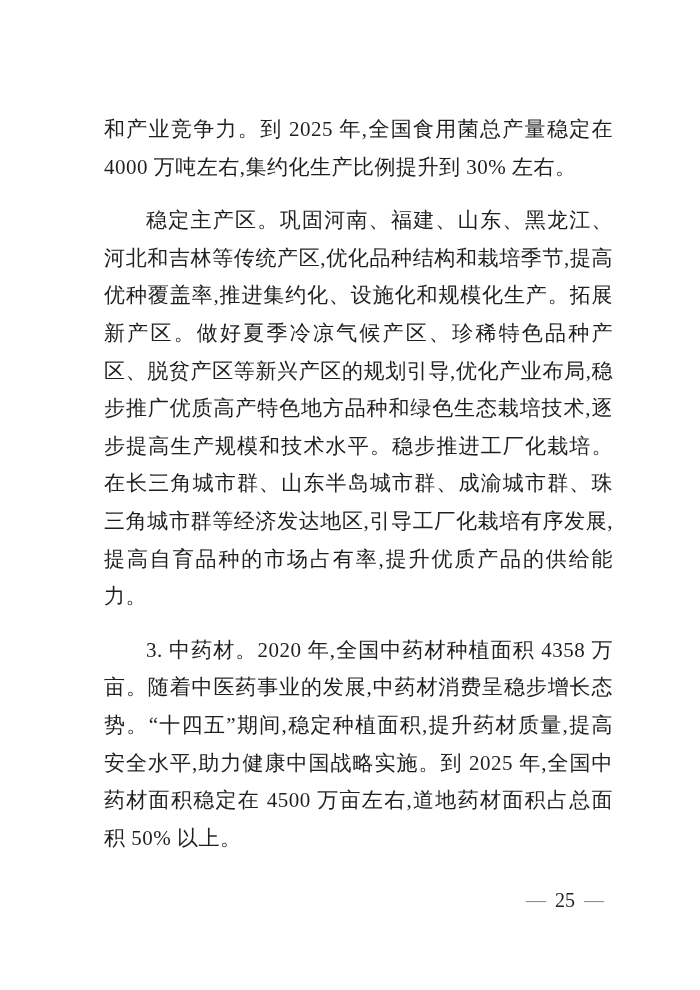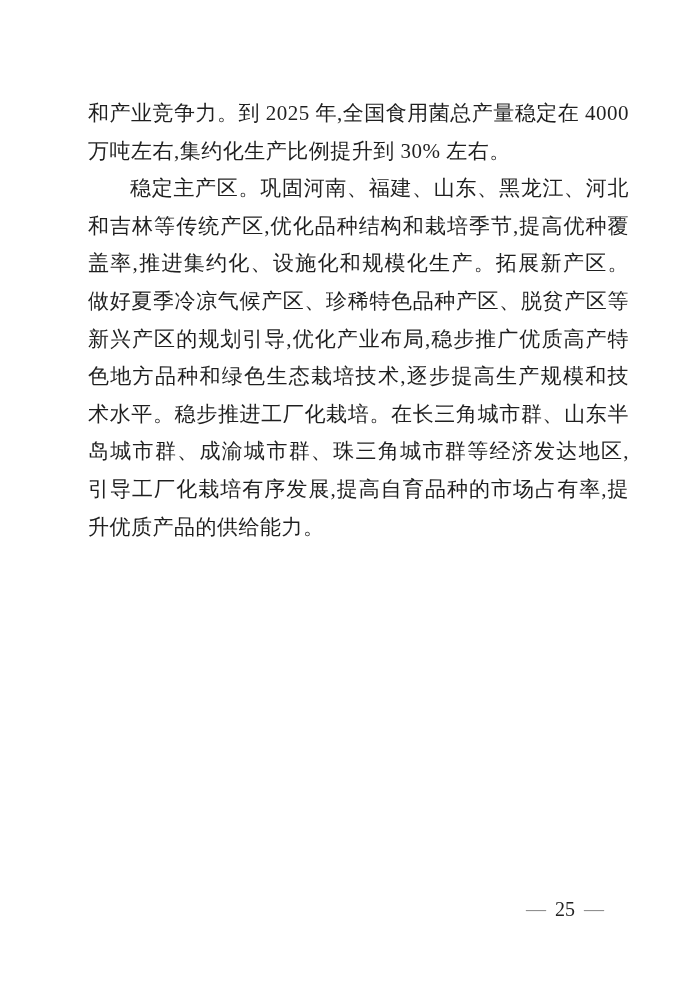--- a/index.html
+++ b/index.html
@@ -26,54 +26,54 @@
     left: 88px;
     top: 95px;
     width: 541px;
     color: #1f1f1f;
     font-size: 21px;
     line-height: 37.6px;
     text-align: justify;
     letter-spacing: 0.5px;
   }
   .para {
-    margin: 0;
+    margin: 16px;
   }
   .para.indent {
     text-indent: 2em;
   }
   .run-bold {
     font-weight: 400;
   }
   .footer {
     position: absolute;
     top: 886px;
     right: 96px;
     font-size: 20px;
     line-height: 28px;
     color: #222222;
     white-space: nowrap;
-    margin-top: 9px;
   }
   .footer .dash {
     color: #8a8a8a;
     letter-spacing: 0;
   }
   .footer .num {
     margin: 0 9px;
     color: #222222;
   }
 </style>
 </head>
 <body>
 
 <div class="page">
 
   <div class="text-block" id="paragraphs">
       <p class="para"><span class="run">和产业竞争力。到 2025 年,全国食用菌总产量稳定在 4000 万吨左右,集约化生产比例提升到 30% 左右。</span></p>
       <p class="para indent"><span class="run-bold">稳定主产区。</span><span class="run">巩固河南、福建、山东、黑龙江、河北和吉林等传统产区,优化品种结构和栽培季节,提高优种覆盖率,推进集约化、设施化和规模化生产。</span><span class="run-bold">拓展新产区。</span><span class="run">做好夏季冷凉气候产区、珍稀特色品种产区、脱贫产区等新兴产区的规划引导,优化产业布局,稳步推广优质高产特色地方品种和绿色生态栽培技术,逐步提高生产规模和技术水平。</span><span class="run-bold">稳步推进工厂化栽培。</span><span class="run">在长三角城市群、山东半岛城市群、成渝城市群、珠三角城市群等经济发达地区,引导工厂化栽培有序发展,提高自育品种的市场占有率,提升优质产品的供给能力。</span></p>
+      <p class="para indent"><span class="run-bold">3. 中药材。</span><span class="run">2020 年,全国中药材种植面积 4358 万亩。随着中医药事业的发展,中药材消费呈稳步增长态势。“十四五”期间,稳定种植面积,提升药材质量,提高安全水平,助力健康中国战略实施。到 2025 年,全国中药材面积稳定在 4500 万亩左右,道地药材面积占总面积 50% 以上。</span></p>
     </div>
 
   <div class="footer">
     <span class="dash">—</span><span class="num">25</span><span class="dash">—</span>
   </div>
 
 </div>
 
 </body></html>

